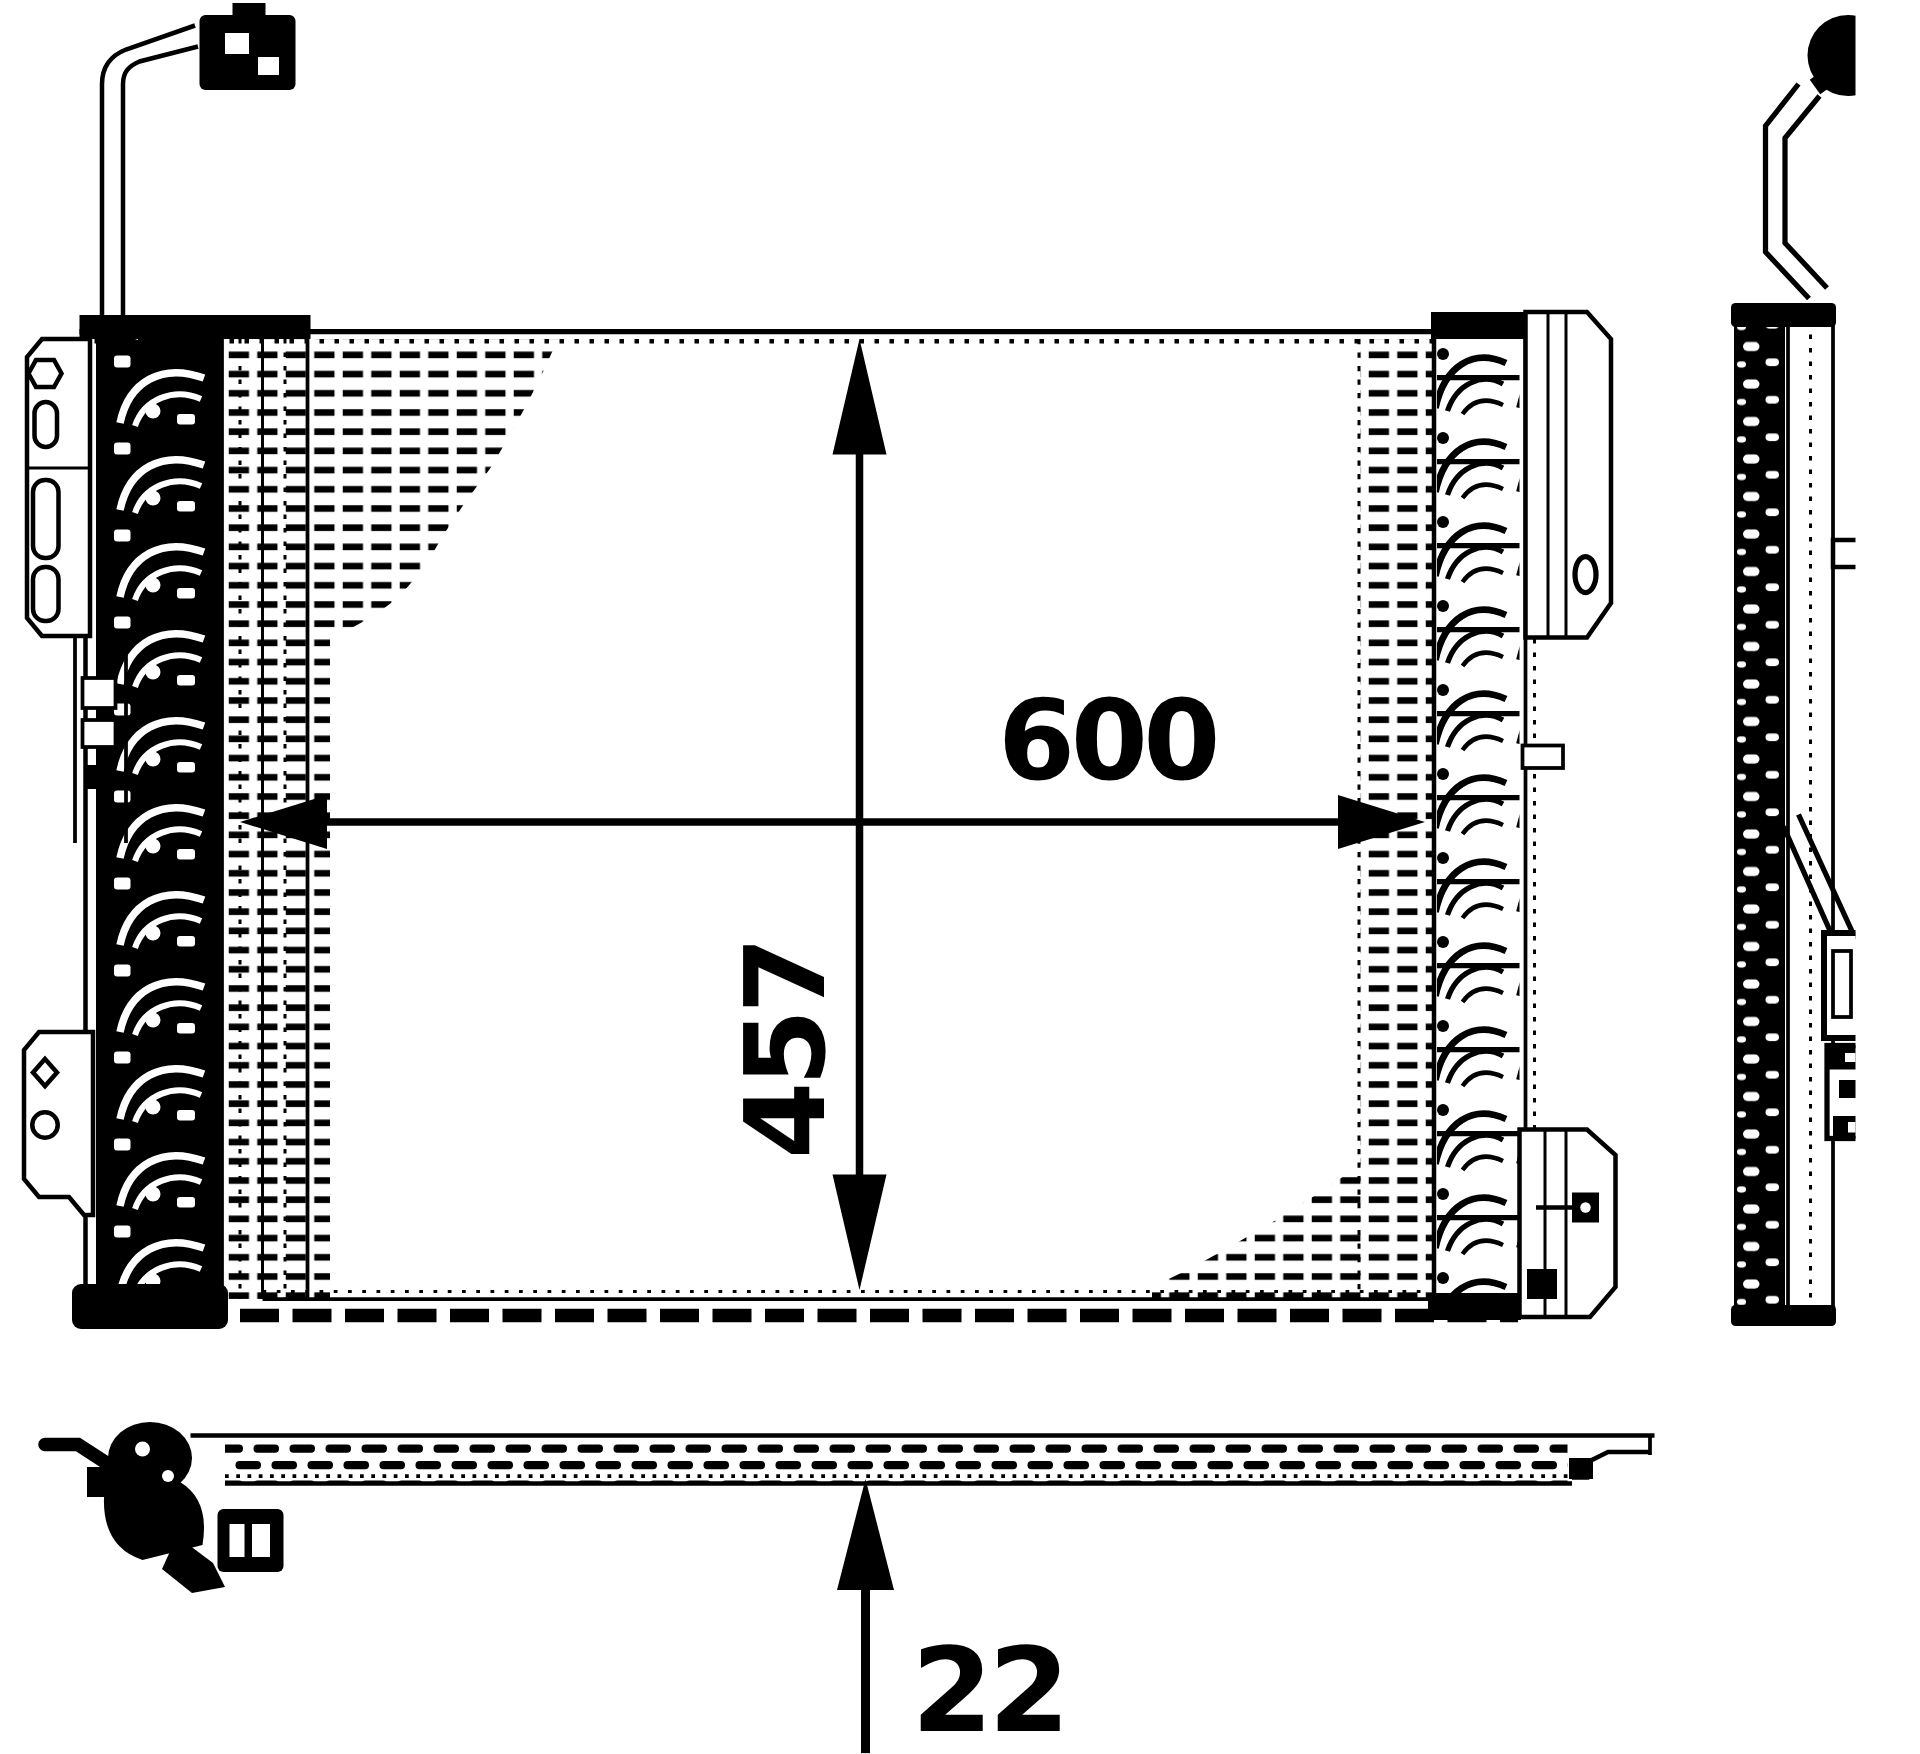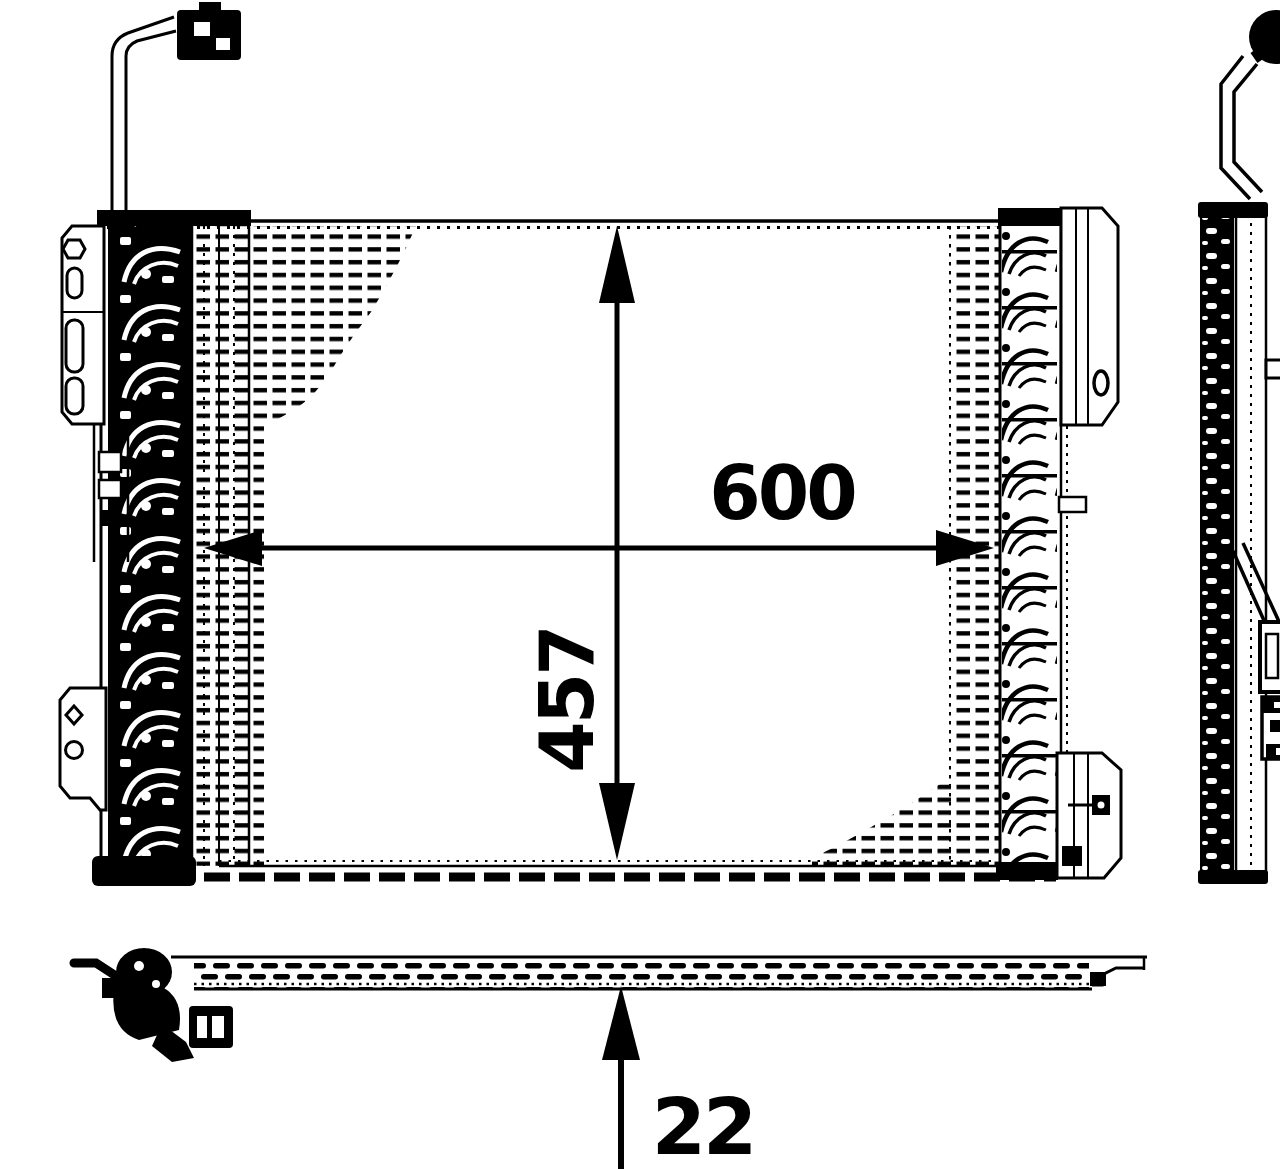--- a/index.html
+++ b/index.html
@@ -1,16 +1,16 @@
 <!DOCTYPE html>
 <html><head>
 <meta charset="utf-8">
 <style>
   html,body{margin:0;padding:0;background:#ffffff;}
-  .canvas{position:relative;width:1237px;height:1169px;background:#ffffff;overflow:hidden;margin-left:44px;}
+  .canvas{position:relative;width:1237px;height:1169px;background:#ffffff;overflow:hidden;}
   svg{display:block;}
   .dim-label{
     font-family:"DejaVu Sans", sans-serif;
     font-weight:700;
     font-size:74px;
     letter-spacing:-3px;
     fill:#000000;
   }
   .dim-label-depth{font-size:78px;}
 </style>

